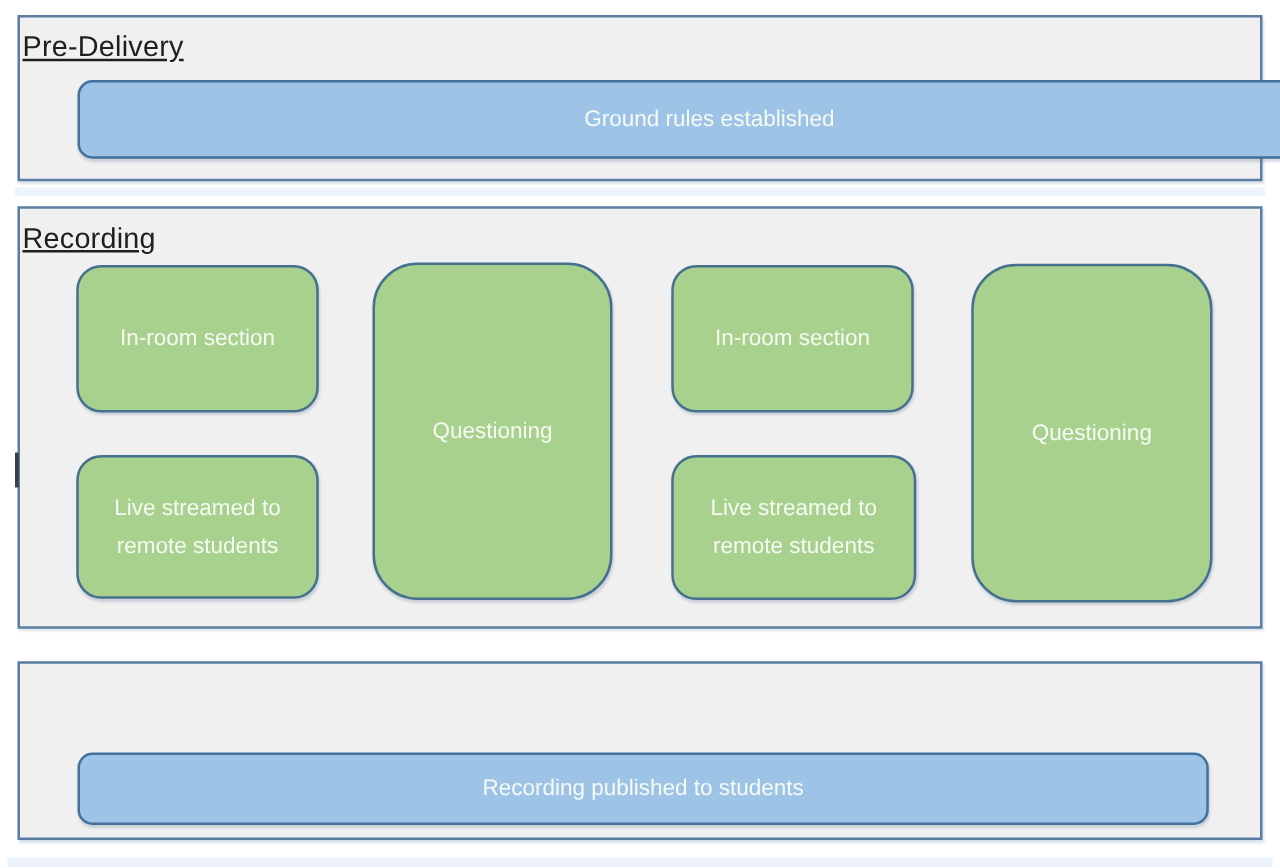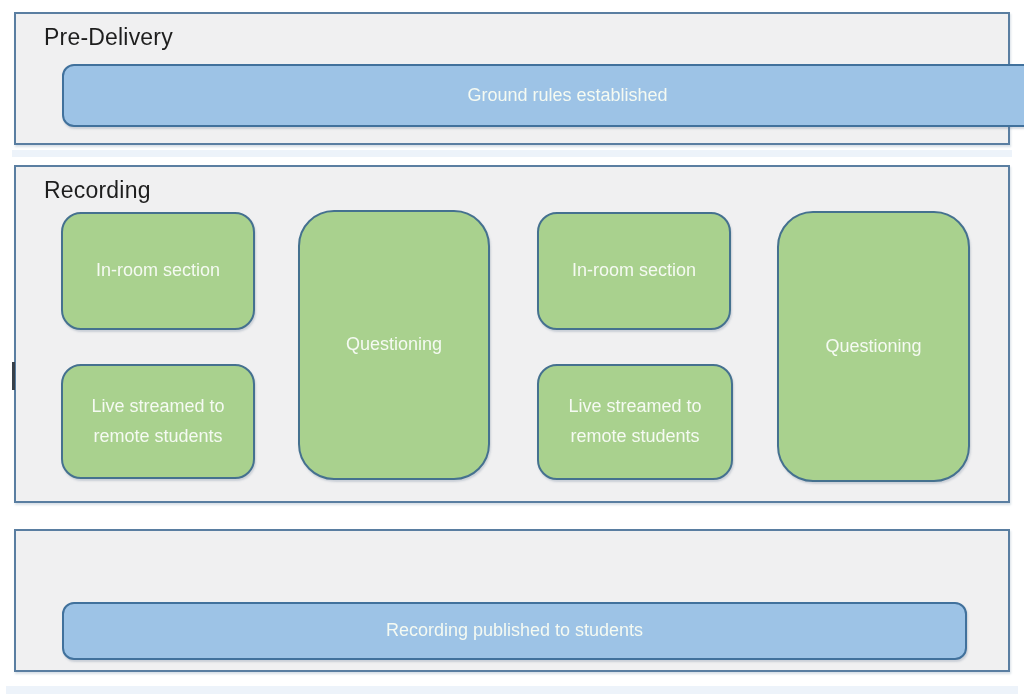--- a/index.html
+++ b/index.html
@@ -23,25 +23,26 @@
     background: var(--section-fill, #f0f0f1);
     border: 2px solid var(--section-border, #5a7ea1);
     box-shadow: 1px 2px 2px rgba(100, 130, 160, 0.25);
   }
   .panel.pre   { top: 12px;  height: 133px; }
   .panel.deliv { top: 165px; height: 338px; }
   .panel.post  { top: 529px; height: 143px; }
 
   .panel-title {
     position: absolute;
-    left: 28px;
+    left: 2px;
     top: 10px;
     font-size: 23px;
     color: var(--title-text, #1e1e1e);
     letter-spacing: 0.2px;
+    text-decoration: underline;
   }
 
   .node {
     position: absolute;
     box-sizing: border-box;
     display: flex;
     align-items: center;
     justify-content: center;
     text-align: center;
     color: var(--label-text, #f5faf2);

